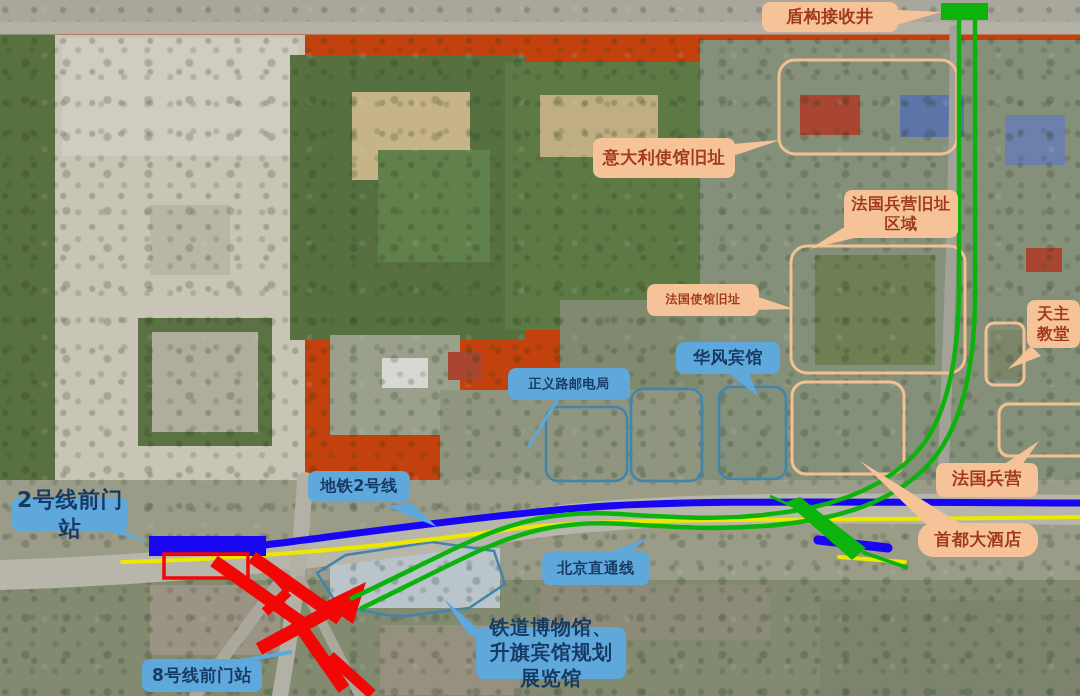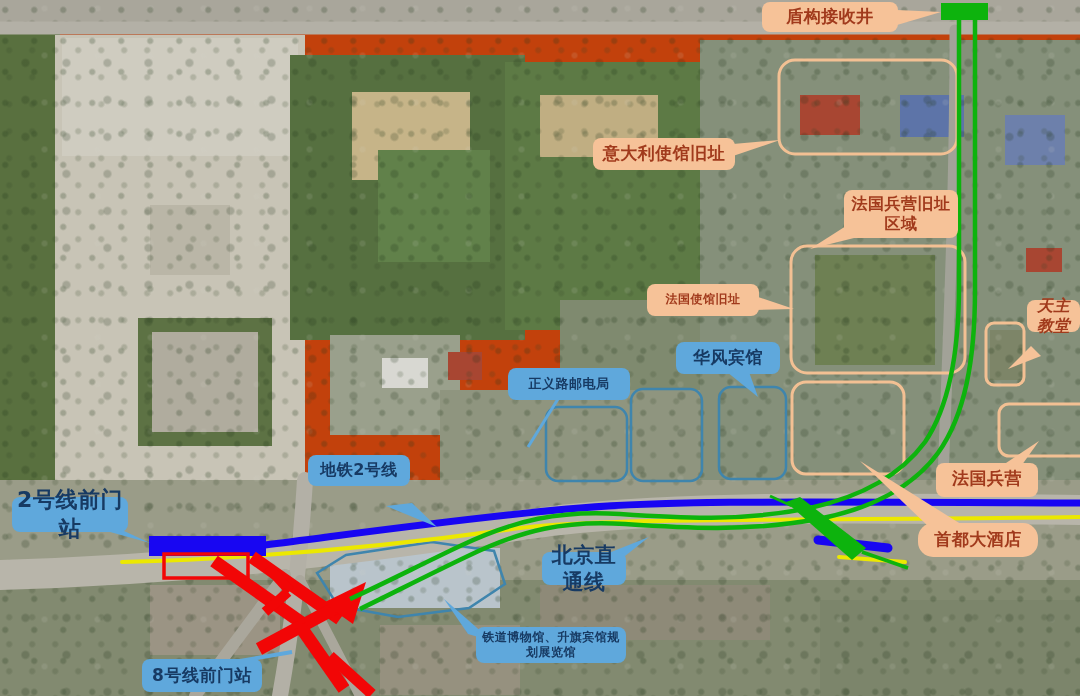--- a/index.html
+++ b/index.html
@@ -141,39 +141,39 @@
       <polygon points="727,372 749,372 758,397" fill="#5fa8dc"></polygon>
       <path d="M558,399 L528,447" stroke="#5fa8dc" stroke-width="3" fill="none"></path>
       <polygon points="601,556 625,556 649,537" fill="#5fa8dc"></polygon>
       <polygon points="468,634 492,641 444,599" fill="#5fa8dc"></polygon>
       <path d="M240,661 L292,652" stroke="#5fa8dc" stroke-width="4" fill="none"></path>
     </g>
   </svg>
 
   <div class="maplabel peach" style="left:762px;top:2px;width:136px;height:30px;font-size:17px;">盾构接收井</div>
 
-  <div class="maplabel peach" style="left:593px;top:138px;width:142px;height:32px;font-size:17px;">意大利使馆旧址</div>
+  <div class="maplabel peach" style="left:593px;top:138px;width:142px;height:40px;font-size:17px;">意大利使馆旧址</div>
 
   <div class="maplabel peach" style="left:844px;top:190px;width:114px;height:48px;font-size:16px;">法国兵营旧址区域</div>
 
   <div class="maplabel peach" style="left:647px;top:284px;width:112px;height:32px;font-size:12px;">法国使馆旧址</div>
 
-  <div class="maplabel peach" style="left:1027px;top:300px;width:53px;height:32px;font-size:16px;font-style:italic;">天主教堂</div>
+  <div class="maplabel peach" style="left:1027px;top:300px;width:53px;height:48px;font-size:16px;">天主教堂</div>
 
   <div class="maplabel blue" style="left:676px;top:342px;width:104px;height:32px;font-size:17px;">华风宾馆</div>
 
   <div class="maplabel blue" style="left:508px;top:368px;width:122px;height:32px;font-size:13px;">正义路邮电局</div>
 
   <div class="maplabel peach" style="left:936px;top:463px;width:102px;height:34px;font-size:17px;font-family:Liberation Mono, monospace;">法国兵营</div>
 
-  <div class="maplabel blue" style="left:308px;top:455px;width:102px;height:31px;font-size:16px;">地铁2号线</div>
+  <div class="maplabel blue" style="left:308px;top:471px;width:102px;height:31px;font-size:16px;">地铁2号线</div>
 
   <div class="maplabel blue" style="left:12px;top:497px;width:116px;height:35px;font-size:22px;">2号线前门站</div>
 
   <div class="maplabel peach" style="left:918px;top:523px;width:120px;height:34px;font-size:17px;border-radius:15px;">首都大酒店</div>
 
-  <div class="maplabel blue" style="left:542px;top:552px;width:84px;height:33px;font-size:21px;">北京直通线</div>
+  <div class="maplabel blue" style="left:542px;top:552px;width:108px;height:33px;font-size:15px;">北京直通线</div>
 
-  <div class="maplabel blue" style="left:476px;top:627px;width:150px;height:36px;font-size:12px;">铁道博物馆、升旗宾馆规划展览馆</div>
+  <div class="maplabel blue" style="left:476px;top:627px;width:150px;height:52px;font-size:20px;">铁道博物馆、升旗宾馆规划展览馆</div>
 
   <div class="maplabel blue" style="left:142px;top:659px;width:120px;height:33px;font-size:17px;">8号线前门站</div>
 
 </div>
 
 </body></html>

